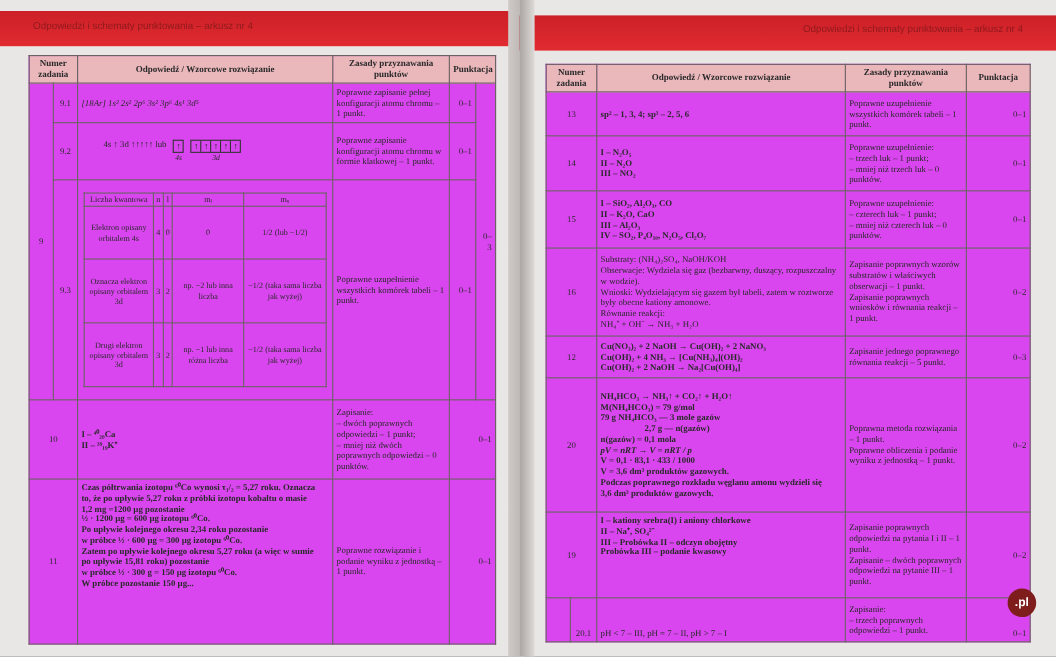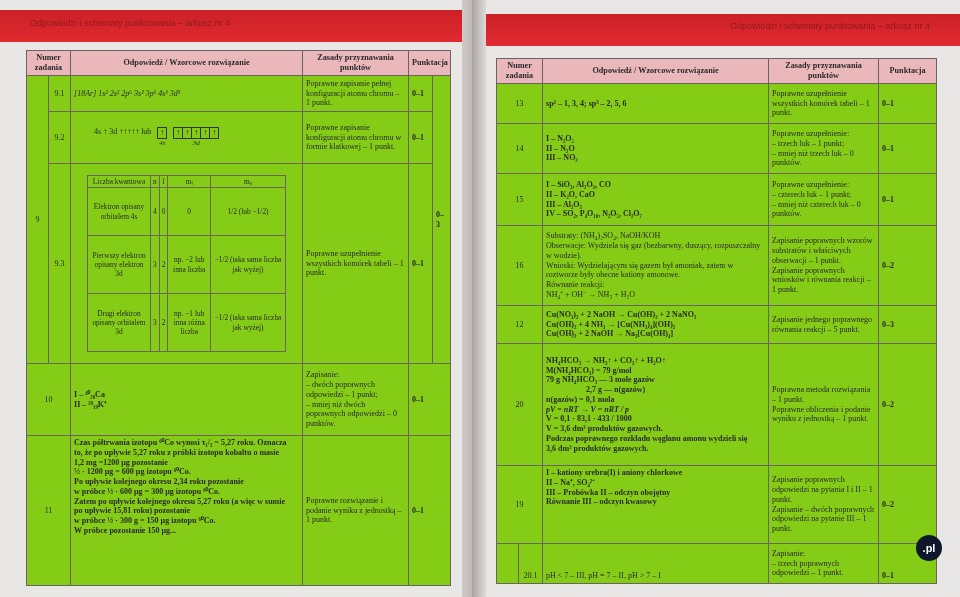--- a/index.html
+++ b/index.html
@@ -9,37 +9,37 @@
   .page.right{left:472px;width:488px;}
   .redband{position:absolute;left:0;right:0;height:32px;background:#d9252b;}
   .page.left .redband{top:10px;background:linear-gradient(#cc2027,#e02a30);}
   .page.right .redband{top:14px;background:linear-gradient(#cc2027,#e12b31);}
   .running-head{position:absolute;font-family:"Liberation Sans",sans-serif;font-size:9px;color:#8e1a1e;white-space:nowrap;}
   .page.left .running-head{left:30px;top:18px;}
   .page.right .running-head{right:30px;top:21px;}
   .gutter{position:absolute;top:0;bottom:0;width:14px;background:linear-gradient(90deg,#cfcac8,#b9b4b2);}
   .page.left .gutter{right:0;}
   .page.right .gutter{left:0;background:linear-gradient(90deg,#a9a4a2,#dedad8);}
-  table.grid{position:absolute;border-collapse:collapse;font-size:8px;line-height:1.22;table-layout:fixed;background:#84cc16;}
+  table.grid{position:absolute;border-collapse:collapse;font-size:8px;line-height:1.22;table-layout:fixed;background:#d946ef;}
   table.grid td,table.grid th{border:1px solid #6b6262;padding:2px 3px;vertical-align:middle;}
   table.grid th{background:#eab7bb;font-weight:bold;text-align:center;font-size:8.2px;}
   .page.left table.grid{left:26px;top:50px;width:424px;}
   .page.right table.grid{left:24px;top:58px;width:440px;}
   .num{text-align:center;font-weight:normal;}
-  .pts{text-align:left;font-weight:bold;}
+  .pts{text-align:right;font-weight:normal;}
   table.qt{border-collapse:collapse;width:100%;font-size:7.4px;}
   table.qt td{border:1px solid #6b6262;padding:1px 2px;text-align:center;vertical-align:middle;}
   .boxes{display:inline-flex;border:1px solid #333;}
   .boxes span{display:inline-block;width:8px;height:10px;border-right:1px solid #333;text-align:center;font-size:8px;line-height:10px;}
   .boxes span:last-child{border-right:none;}
   .diagram{display:flex;align-items:flex-start;gap:6px;margin-left:20px;}
   .diagram .grp{display:flex;flex-direction:column;align-items:center;}
   .diagram .lbl{font-size:7px;font-style:italic;}
   .watermark{position:absolute;right:36px;bottom:14px;font-family:"Liberation Sans",sans-serif;font-weight:bold;font-size:28px;color:rgba(255,255,255,.85);text-shadow:0 0 2px rgba(0,0,0,.35);letter-spacing:-1px;}
-  .wm-badge{position:absolute;right:18px;bottom:36px;width:26px;height:26px;border-radius:50%;background:#0f172a;color:#fff;font-family:"Liberation Sans",sans-serif;font-weight:bold;font-size:11px;text-align:center;line-height:26px;}
+  .wm-badge{position:absolute;right:18px;bottom:36px;width:26px;height:26px;border-radius:50%;background:#7f1d1d;color:#fff;font-family:"Liberation Sans",sans-serif;font-weight:bold;font-size:11px;text-align:center;line-height:26px;}
   .lines div{white-space:nowrap;font-weight:bold;}
 </style>
 </head>
 <body>
 
 <div class="page left">
   <div class="redband"></div>
   <div class="running-head">Odpowiedzi i schematy punktowania – arkusz nr 4</div>
   <div class="gutter"></div>
 
@@ -91,39 +91,39 @@
             <span class="lbl">3d</span>
           </div>
         </div>
       </td>
       <td class="rule">Poprawne zapisanie konfiguracji atomu chromu w formie klatkowej – 1 punkt.</td>
       <td class="pts">0–1</td>
     </tr>
 
     <tr style="height:200px">
       <td class="num">9.3</td>
-      <td style="padding:2px 16px">
+      <td style="padding:2px 5px">
         <table class="qt">
           <tbody>
                 <tr>
             <td style="width:58px">Liczba kwantowa</td>
             <td>n</td>
             <td>l</td>
             <td>mₗ</td>
             <td style="width:70px">mₛ</td>
           </tr>
           <tr style="height:48px">
             <td>Elektron opisany orbitalem 4s</td>
             <td>4</td>
             <td>0</td>
             <td>0</td>
             <td>1/2 (lub −1/2)</td>
           </tr>
           <tr style="height:58px">
-            <td>Pierwszy elektron opisany elektron 3d</td>
+            <td>Oznacza elektron opisany orbitalem 3d</td>
             <td>3</td>
             <td>2</td>
             <td>np. −2 lub inna liczba</td>
             <td>−1/2 (taka sama liczba jak wyżej)</td>
           </tr>
           <tr style="height:58px">
             <td>Drugi elektron opisany orbitalem 3d</td>
             <td>3</td>
             <td>2</td>
             <td>np. −1 lub inna różna liczba</td>
@@ -232,21 +232,21 @@
         <div>– mniej niż czterech luk – 0 punktów.</div>
       </td>
       <td class="pts">0–1</td>
     </tr>
 
     <tr style="height:80px">
       <td colspan="2" class="num">16</td>
       <td>
         <div>Substraty: (NH₄)₂SO₄, NaOH/KOH</div>
         <div>Obserwacje: Wydziela się gaz (bezbarwny, duszący, rozpuszczalny w wodzie).</div>
-        <div>Wnioski: Wydzielającym się gazem był amoniak, zatem w roztworze były obecne kationy amonowe.</div>
+        <div>Wnioski: Wydzielającym się gazem był tabeli, zatem w roztworze były obecne kationy amonowe.</div>
         <div>Równanie reakcji:</div>
         <div>NH₄⁺ + OH⁻ → NH₃ + H₂O</div>
       </td>
       <td class="rule">
         <div>Zapisanie poprawnych wzorów substratów i właściwych obserwacji – 1 punkt.</div>
         <div>Zapisanie poprawnych wniosków i równania reakcji – 1 punkt.</div>
       </td>
       <td class="pts">0–2</td>
     </tr>
 
@@ -283,21 +283,21 @@
       </td>
       <td class="pts">0–2</td>
     </tr>
 
     <tr style="height:78px">
       <td colspan="2" class="num">19</td>
       <td class="lines" style="vertical-align:top">
         <div>I – kationy srebra(I) i aniony chlorkowe</div>
         <div>II – Na⁺, SO₄²⁻</div>
         <div>III – Probówka II – odczyn obojętny</div>
-        <div>Równanie III – odczyn kwasowy</div>
+        <div>Probówka III – podanie kwasowy</div>
       </td>
       <td class="rule">
         <div>Zapisanie poprawnych odpowiedzi na pytania I i II – 1 punkt.</div>
         <div>Zapisanie – dwóch poprawnych odpowiedzi na pytanie III – 1 punkt.</div>
       </td>
       <td class="pts">0–2</td>
     </tr>
 
     <tr style="height:40px">
       <td></td>

